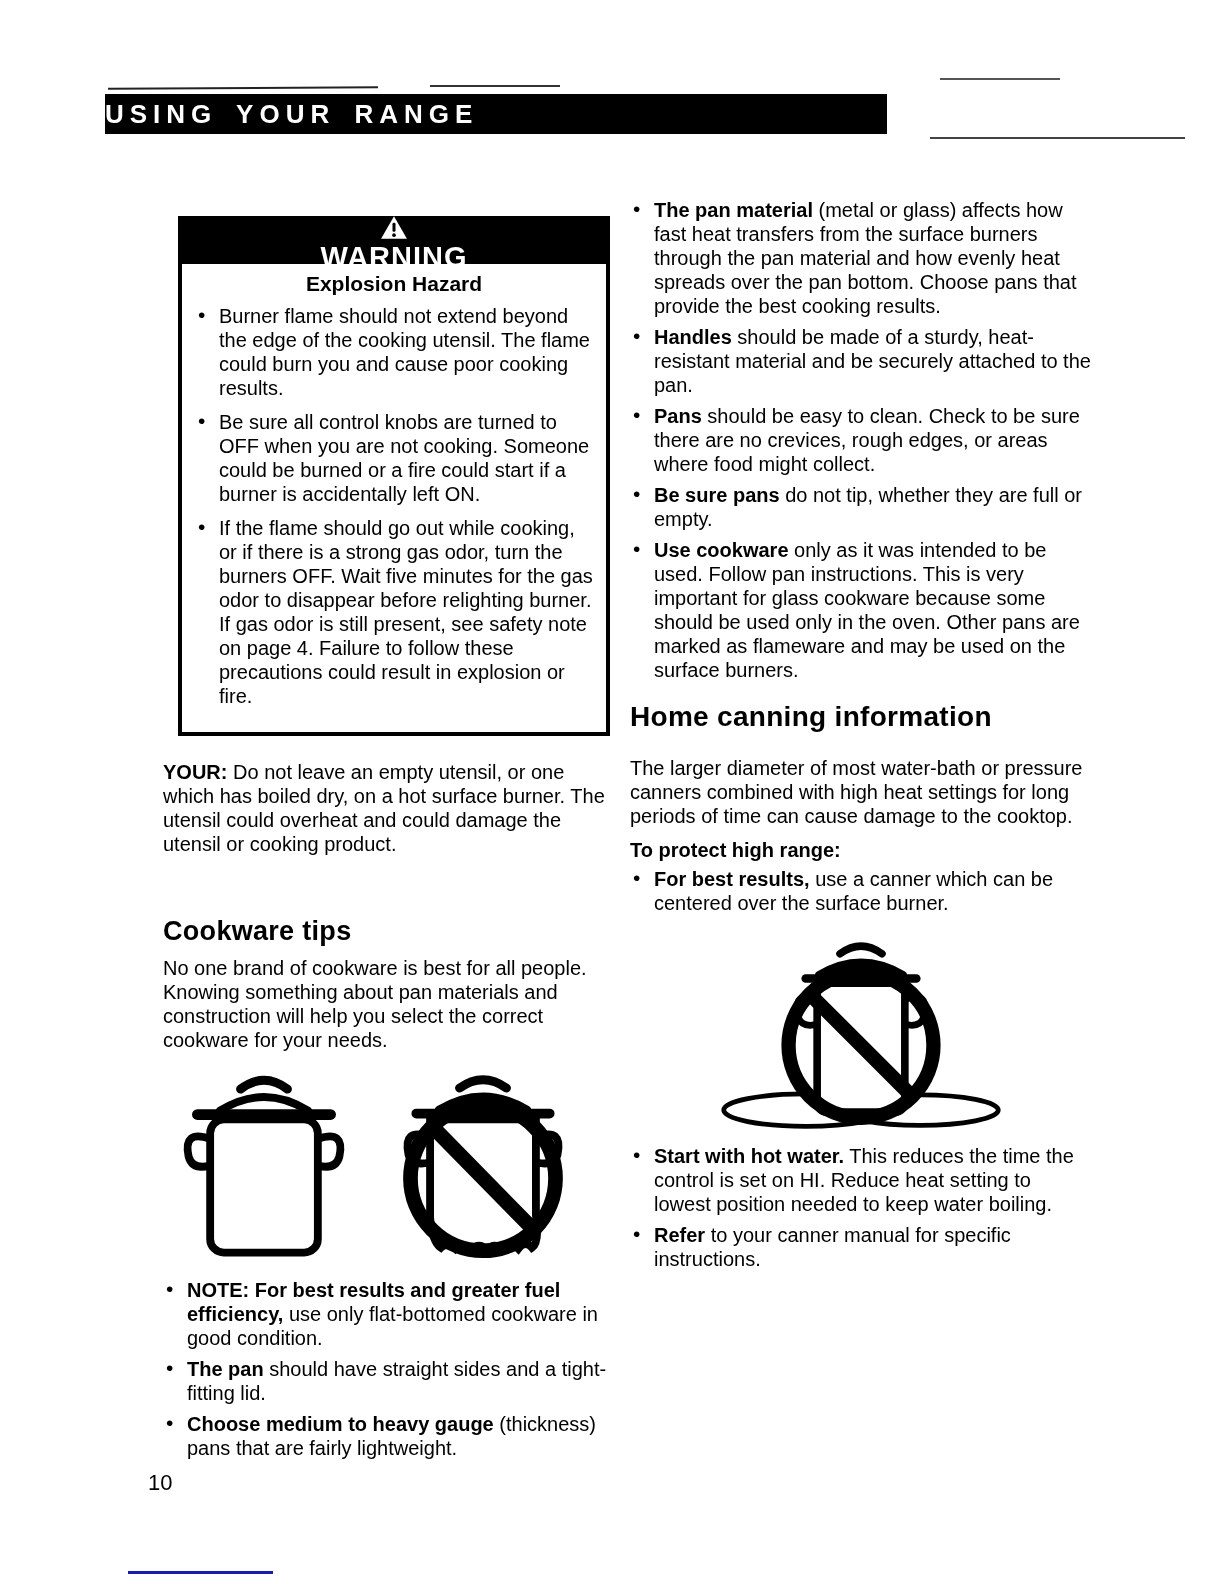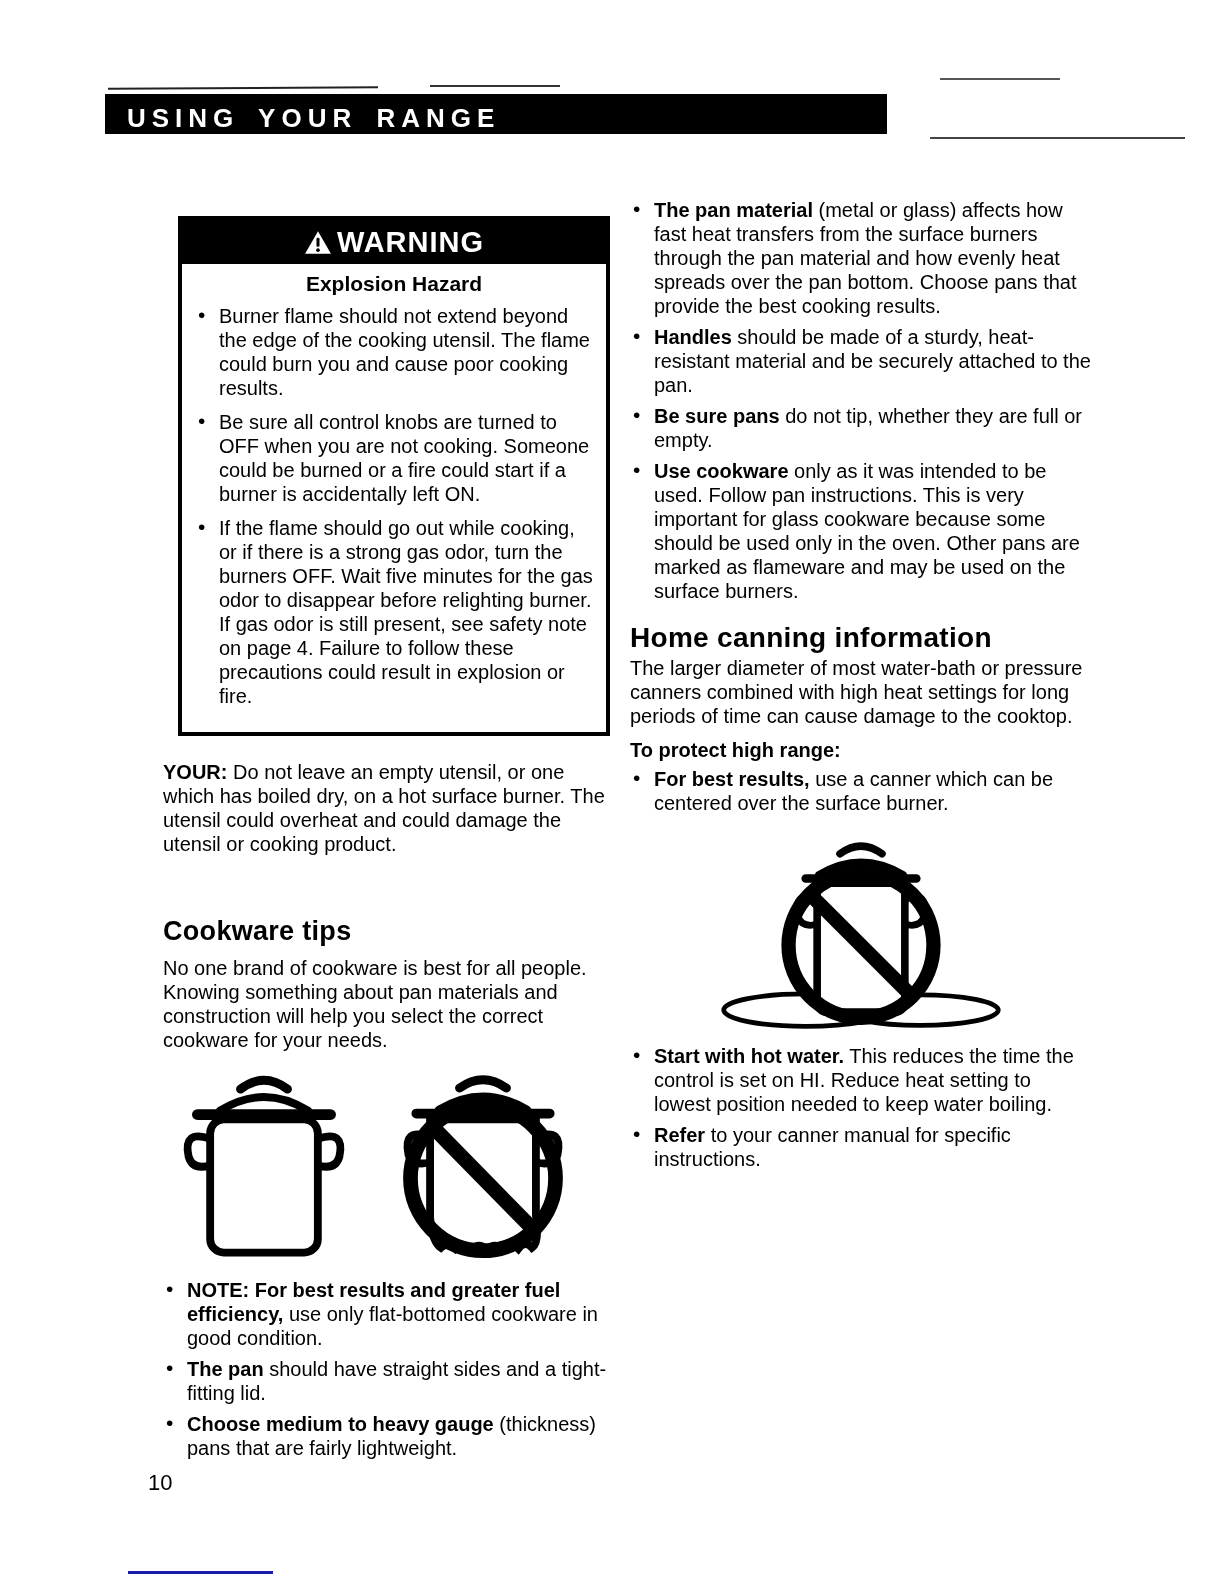--- a/index.html
+++ b/index.html
@@ -9,47 +9,47 @@
     background:#ffffff;
     font-family:"Liberation Sans", "DejaVu Sans", sans-serif;
     color:#000;
     overflow:hidden;
     margin:0 auto;
   }
   .artifact { position:absolute; background:#222; }
   .header-bar {
     position:absolute; left:105px; top:94px; width:782px; height:40px;
     background:#000; color:#fff;
-    display:flex; align-items:flex-end;
-    padding-left:22px; box-sizing:border-box;
+    display:flex; align-items:center;
+    box-sizing:border-box;
     font-weight:bold; font-size:26px;
     letter-spacing:6px; word-spacing:6px;
   }
   .col { position:absolute; font-size:20px; line-height:24px; }
   .col-left  { left:163px; top:216px; width:447px; }
   .col-right { left:630px; top:198px; width:462px; }
 
   .warning-box { margin-left:15px; border:4px solid #000; background:#fff; }
   .warning-header {
     background:#000; color:#fff; height:44px;
     display:flex; justify-content:center; align-items:center; gap:5px;
-    font-weight:bold; font-size:29px; letter-spacing:1px;
+    font-weight:bold; font-size:29px; letter-spacing:1px;flex-direction:column;
   }
   .warning-header .tri { display:flex; align-items:center; }
   .warning-body { padding:0 13px 14px 13px; }
   .warning-subtitle { text-align:center; font-weight:bold; font-size:21px; margin:8px 0 8px; }
 
   ul.bullets { list-style:none; margin:0; padding:0; }
   ul.bullets li { position:relative; padding-left:24px; margin-bottom:7px; }
   ul.bullets li::before { content:"\2022"; position:absolute; left:3px; top:-1px; font-size:21px; }
   ul.bullets.warn li { margin-bottom:10px; }
 
   .note-par { margin:24px 0 0 0; }
   h2.section { font-size:27px; line-height:30px; font-weight:bold; margin:60px 0 10px 0; letter-spacing:0.3px; }
-  h2.section.hc { font-size:28px; margin:20px 0 3px 0; }
+  h2.section.hc { font-size:28px; margin:20px 0 24px 0; }
   p.intro { margin:0 0 4px 0; }
   p.protect { font-weight:bold; margin:10px 0 5px 0; }
 
   .figure-left { display:flex; gap:28px; align-items:flex-start; margin:16px 0 18px 8px; }
   .canner-figure { display:flex; justify-content:center; margin:8px 0 6px 0; }
 
   .page-number { position:absolute; left:148px; top:1470px; font-size:22px; }
   .footer-line { position:absolute; left:128px; top:1571px; width:145px; height:3px; }
 </style>
 </head>
@@ -124,20 +124,21 @@
         <li><b>The pan</b> should have straight sides and a tight-fitting lid.</li>
         <li><b>Choose medium to heavy gauge</b> (thickness) pans that are fairly lightweight.</li>
       </ul>
   </div>
 
   <div class="col col-right">
 
     <ul class="bullets">
         <li><b>The pan material</b> (metal or glass) affects how fast heat transfers from the surface burners through the pan material and how evenly heat spreads over the pan bottom. Choose pans that provide the best cooking results.</li>
         <li><b>Handles</b> should be made of a sturdy, heat-resistant material and be securely attached to the pan.</li>
+        <li><b>Pans</b> should be easy to clean. Check to be sure there are no crevices, rough edges, or areas where food might collect.</li>
         <li><b>Be sure pans</b> do not tip, whether they are full or empty.</li>
         <li><b>Use cookware</b> only as it was intended to be used. Follow pan instructions. This is very important for glass cookware because some should be used only in the oven. Other pans are marked as flameware and may be used on the surface burners.</li>
       </ul>
 
     <h2 class="section hc">Home canning information</h2>
     <p class="intro">The larger diameter of most water-bath or pressure canners combined with high heat settings for long periods of time can cause damage to the cooktop.</p>
     <p class="protect">To protect high range:</p>
     <ul class="bullets">
         <li><b>For best results,</b> use a canner which can be centered over the surface burner.</li>
       </ul>

